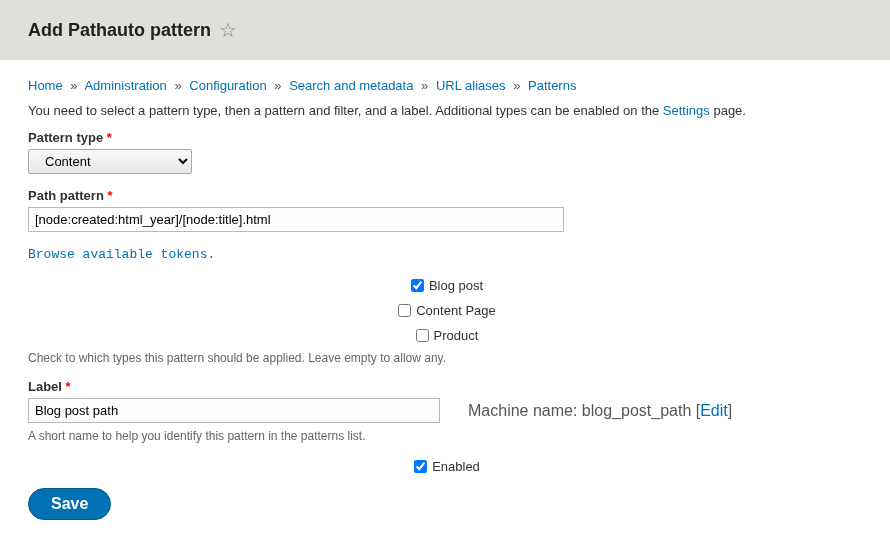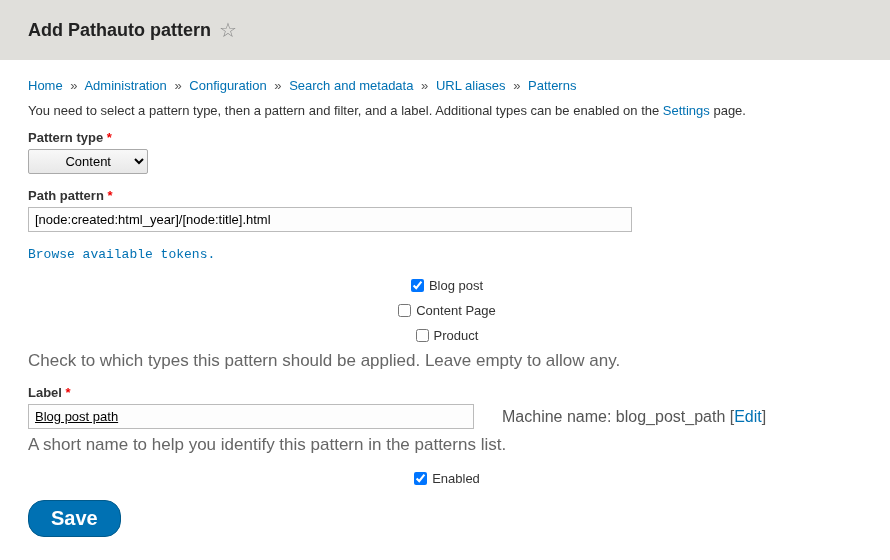--- a/index.html
+++ b/index.html
@@ -44,67 +44,66 @@
 }
 .intro a { color: #0071b3; text-decoration: none; }
 .form-item { margin-bottom: 14px; }
 .form-label {
   font-weight: bold;
   display: block;
   margin-bottom: 4px;
 }
 .required { color: #e00; }
 select {
-  width: 120px;
-  padding: 3px 20px;
+  width: 164px;
+  padding: 3px 12px;
   font-size: 13px;
   background: linear-gradient(#f8f8f8, #e8e8e8);
   border: 1px solid #aaa;
   border-radius: 2px;
-  text-align: right;
 }
 input[type="text"] {
-  width: 604px;
+  width: 536px;
   padding: 4px 6px;
   font-size: 13px;
   border: 1px solid #bbb;
   background: #fdfdfd;
 }
 .link-line { margin-top: 10px; margin-bottom: 14px; }
 .link-line a { color: #0071b3; text-decoration: none; font-family: Liberation Mono, monospace; }
 .checkbox-row {
   display: flex;
   align-items: center;
   margin-bottom: 6px;
   justify-content: center;
 }
 .checkbox-row input { margin-right: 5px; }
 .description {
-  font-size: 17px;
+  font-size: 12px;
   color: #666;
   margin-top: 6px;
 }
 .label-row {
   display: flex;
   align-items: center;
   gap: 10px;
 }
 .machine-name {
   font-size: 16px;
   color: #555;
   margin-left: 18px;
 }
 .machine-name a { color: #0071b3; text-decoration: none; }
 .save-btn {
   background: #0071b3;
   color: #fff;
   border: 1px solid #005a8c;
   border-radius: 16px;
   padding: 6px 22px;
-  font-size: 20px;
+  font-size: 16px;
   font-weight: bold;
   cursor: pointer;
   margin-top: 6px;
 }
 </style>
 </head>
 <body>
 
 <div class="header-bar">
   <h1 class="page-title">Add Pathauto pattern</h1>
@@ -168,21 +167,21 @@
     </div>
     <div class="description">Check to which types this pattern should be applied. Leave empty to allow any.</div>
   </div>
 
   <div class="form-item">
     <label class="form-label">
       <span>Label</span>
       <span class="required"> *</span>
     </label>
     <div class="label-row">
-      <input type="text" style="width: 446px; text-decoration: underline;" value="Blog post path">
+      <input type="text" style="width: 412px;" value="Blog post path">
       <span class="machine-name">
         <span>Machine name: </span><span>blog_post_path</span>
         <span> [</span><a href="#">Edit</a><span>]</span>
       </span>
     </div>
     <div class="description">A short name to help you identify this pattern in the patterns list.</div>
   </div>
 
   <div class="form-item checkbox-row">
     <input type="checkbox" checked="" style="">

